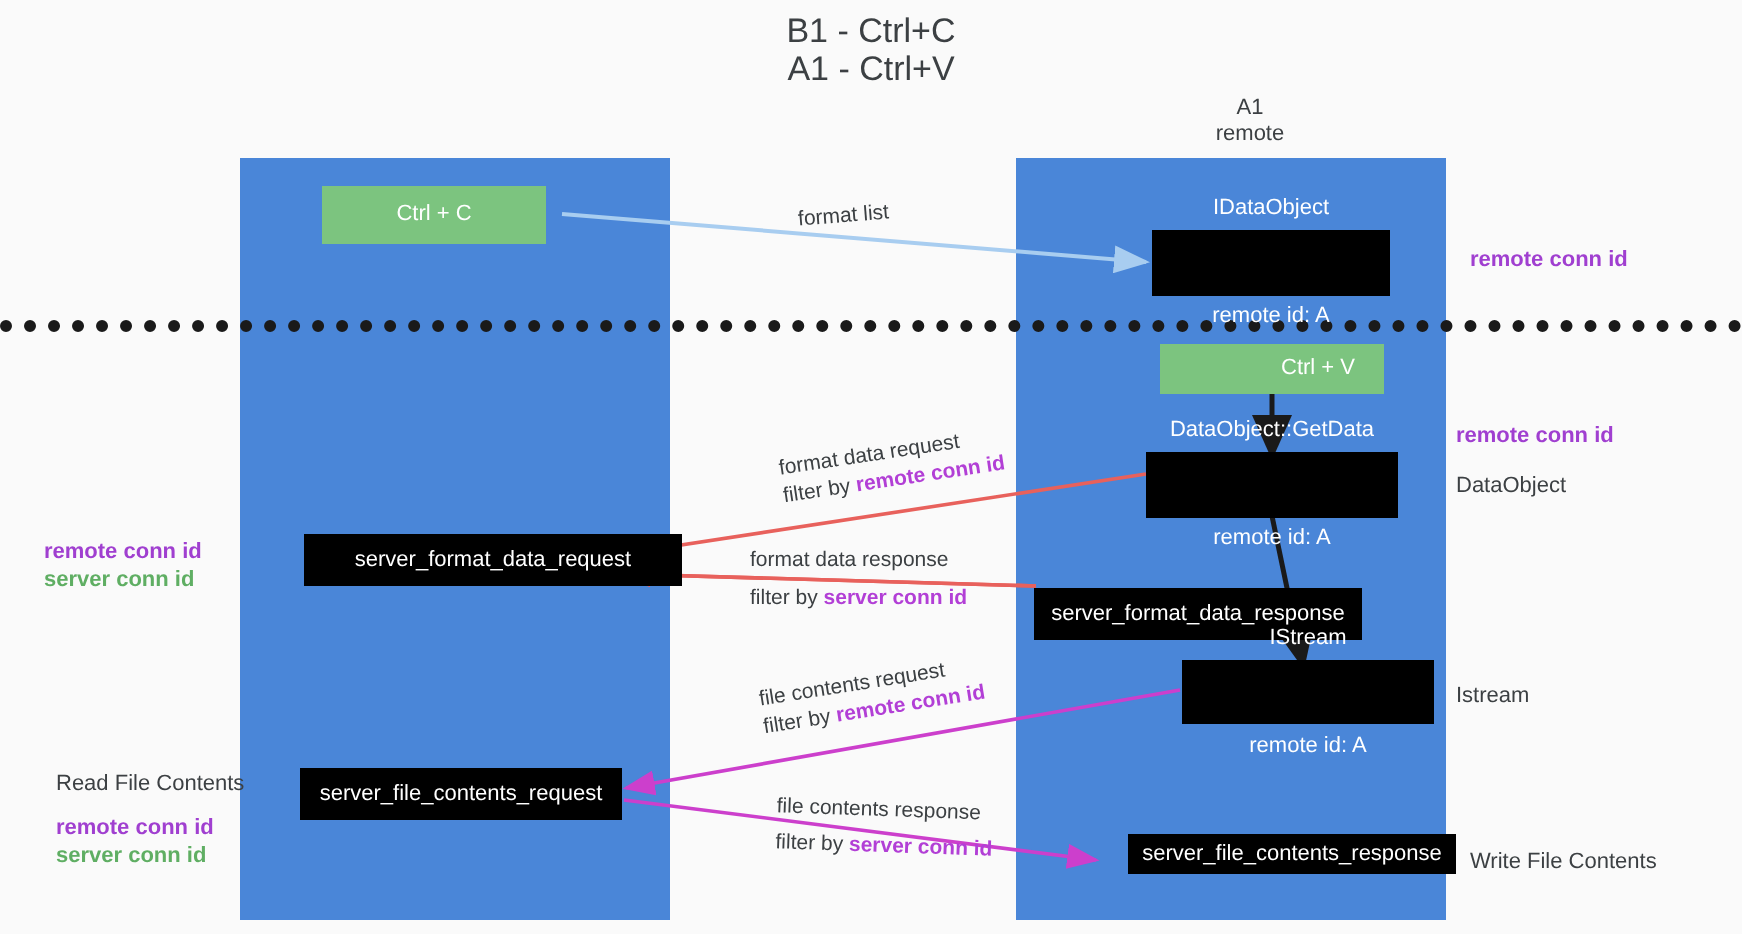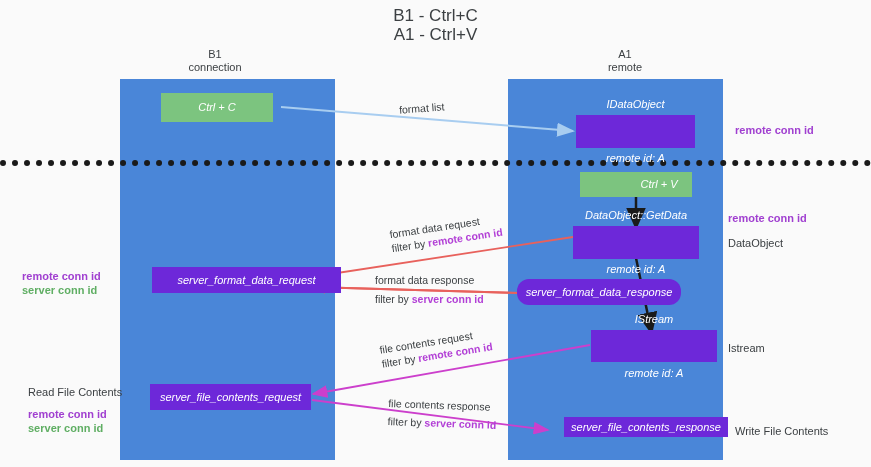--- a/index.html
+++ b/index.html
@@ -4,45 +4,41 @@
 <style>
   html,body{margin:0;padding:0;background:#fafafa;}
   body{width:871px;height:467px;position:relative;overflow:hidden;
        font-family:"Liberation Sans","DejaVu Sans",sans-serif;color:#3c4043;}
   .canvas{position:absolute;inset:0;}
   svg.layer{position:absolute;left:0;top:0;width:871px;height:467px;overflow:visible;}
   .lane{position:absolute;background:#4a86d8;}
   .title{position:absolute;left:0;right:0;top:6px;text-align:center;font-size:17px;line-height:19px;color:#3c4043;}
   .colhdr{position:absolute;text-align:center;font-size:11px;line-height:13px;color:#3c4043;}
   .box{position:absolute;box-sizing:border-box;display:flex;align-items:center;justify-content:center;
-       flex-direction:column;font-size:11px;line-height:13px;color:#ffffff;text-align:center;font-style:italic;}
-  .box.orange{background:#6d28d9;gap:41px;}
+       flex-direction:column;font-size:11px;line-height:13px;color:#ffffff;text-align:center;}
+  .box.orange{background:#000000;gap:41px;}
   .box.green{background:#7cc47f;}
   .lbl{position:absolute;font-size:11px;line-height:14px;}
   .lbl.dark{color:#3c4043;}
   .lbl.purple{color:#a03fd0;font-weight:bold;}
   .lbl.green{color:#5fae63;font-weight:bold;}
   .arrowlbl{position:absolute;font-size:10.5px;line-height:14px;color:#3c4043;white-space:nowrap;}
   .arrowlbl .p{color:#b23fd6;font-weight:bold;}
   .dashline{position:absolute;left:0;right:0;height:0;border-top:6px dotted #1a1a1a;}
 </style>
 </head>
 <body>
 
 <div class="canvas">
 
   <div class="title">
     <div>B1 - Ctrl+C</div>
     <div>A1 - Ctrl+V</div>
   </div>
 
-  <div class="colhdr" style="left:150px;top:48px;width:130px;">
-    <div>B1</div>
-    <div>connection</div>
-  </div>
   <div class="colhdr" style="left:560px;top:48px;width:130px;">
     <div>A1</div>
     <div>remote</div>
   </div>
 
   <div class="lane" style="left:120px;top:79px;width:215px;height:381px;"></div>
   <div class="lane" style="left:508px;top:79px;width:215px;height:381px;"></div>
 
   <svg class="layer">
     <defs>
@@ -93,21 +89,21 @@
 
   <div class="box orange" style="left:573px;top:226px;width:126px;height:33px;">
     <span>DataObject::GetData</span>
     <span>remote id: A</span>
   </div>
 
   <div class="box orange" style="left:152px;top:267px;width:189px;height:26px;">
     <span>server_format_data_request</span>
   </div>
 
-  <div class="box orange" style="left:517px;top:279px;width:164px;height:26px;border-radius:12px;">
+  <div class="box orange" style="left:517px;top:294px;width:164px;height:26px;">
     <span>server_format_data_response</span>
   </div>
 
   <div class="box orange" style="left:591px;top:330px;width:126px;height:32px;">
     <span>IStream</span>
     <span>remote id: A</span>
   </div>
 
   <div class="box orange" style="left:150px;top:384px;width:161px;height:26px;">
     <span>server_file_contents_request</span>

